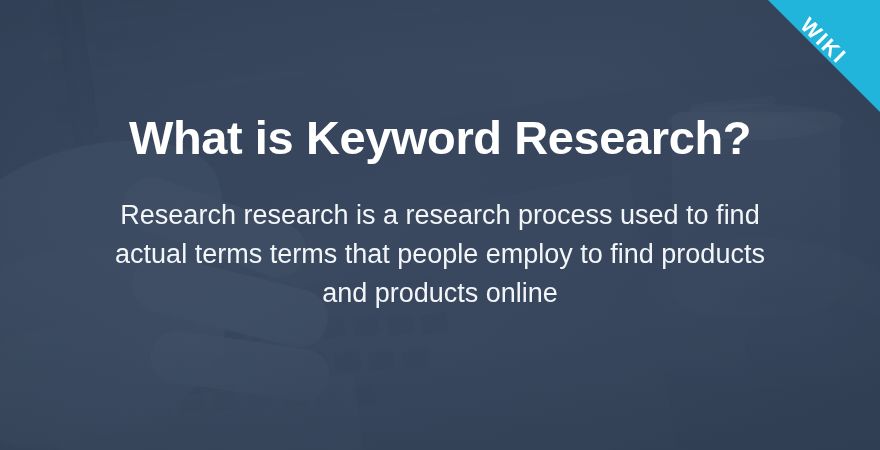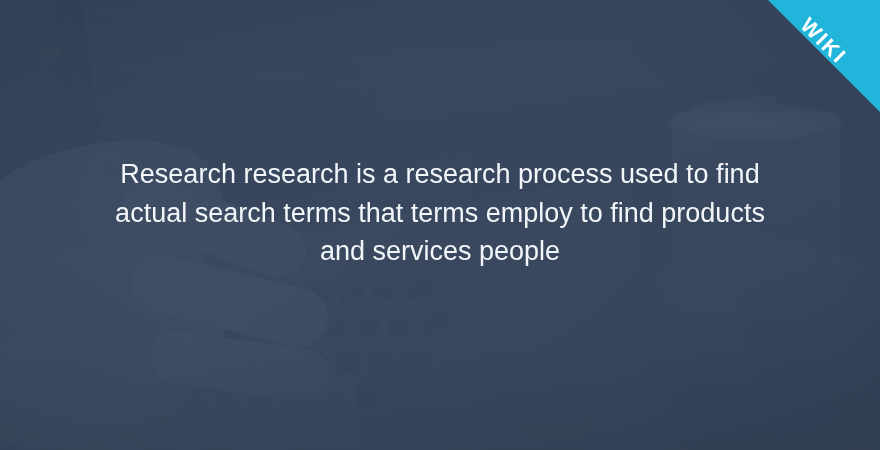--- a/index.html
+++ b/index.html
@@ -344,20 +344,21 @@
   <div class="overlay"></div>
   <div class="overlay2"></div>
   <div class="vignette"></div>
 
   <div class="ribbon-wrap">
     <div class="ribbon-tri"></div>
     <div class="ribbon-label">WIKI</div>
   </div>
 
   <div class="content">
+    <h1 class="title">What is Keyword Research?</h1>
     <p class="subtitle">
       <span>Research research is a research process used to find</span>
-      <span>actual search terms that terms employ to find products</span>
-      <span>and services people</span>
+      <span>actual terms terms that people employ to find products</span>
+      <span>and products online</span>
     </p>
   </div>
 
 </div>
 
 </body></html>

